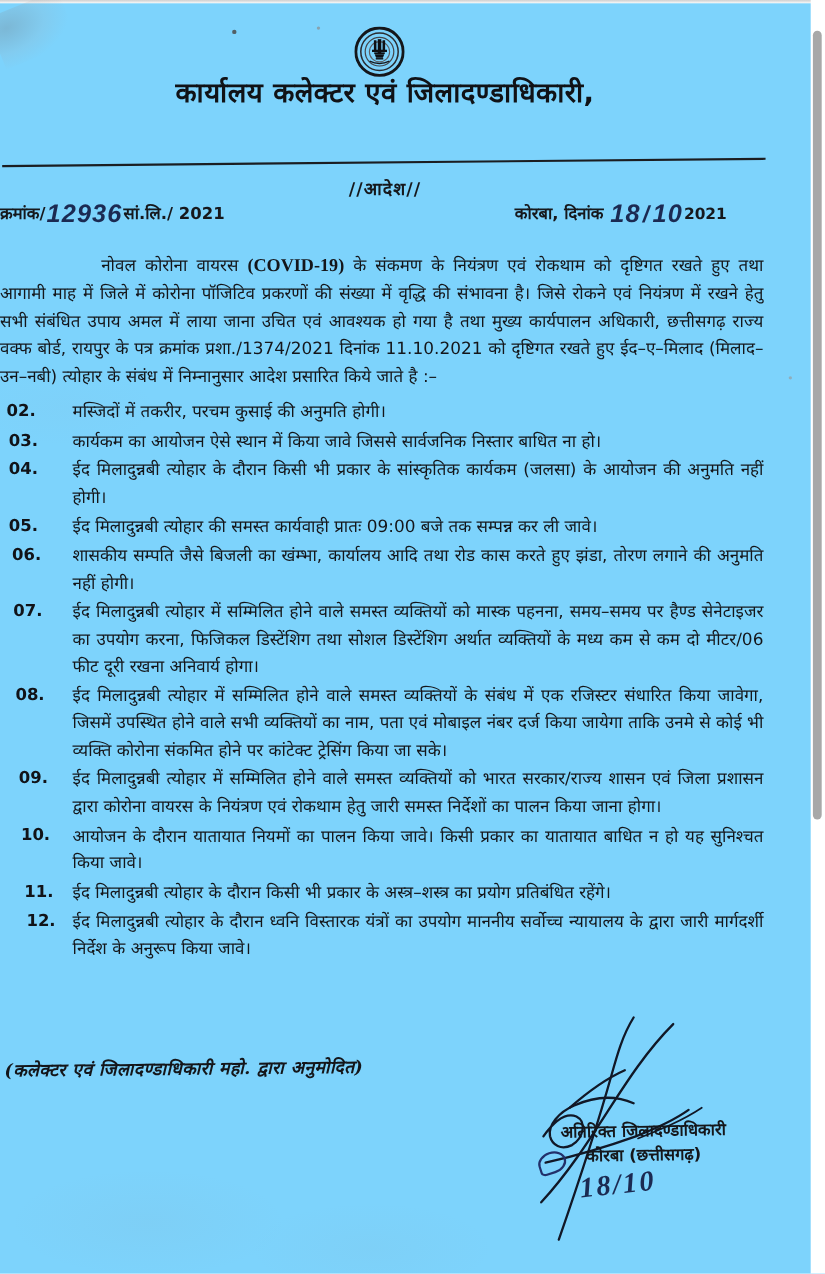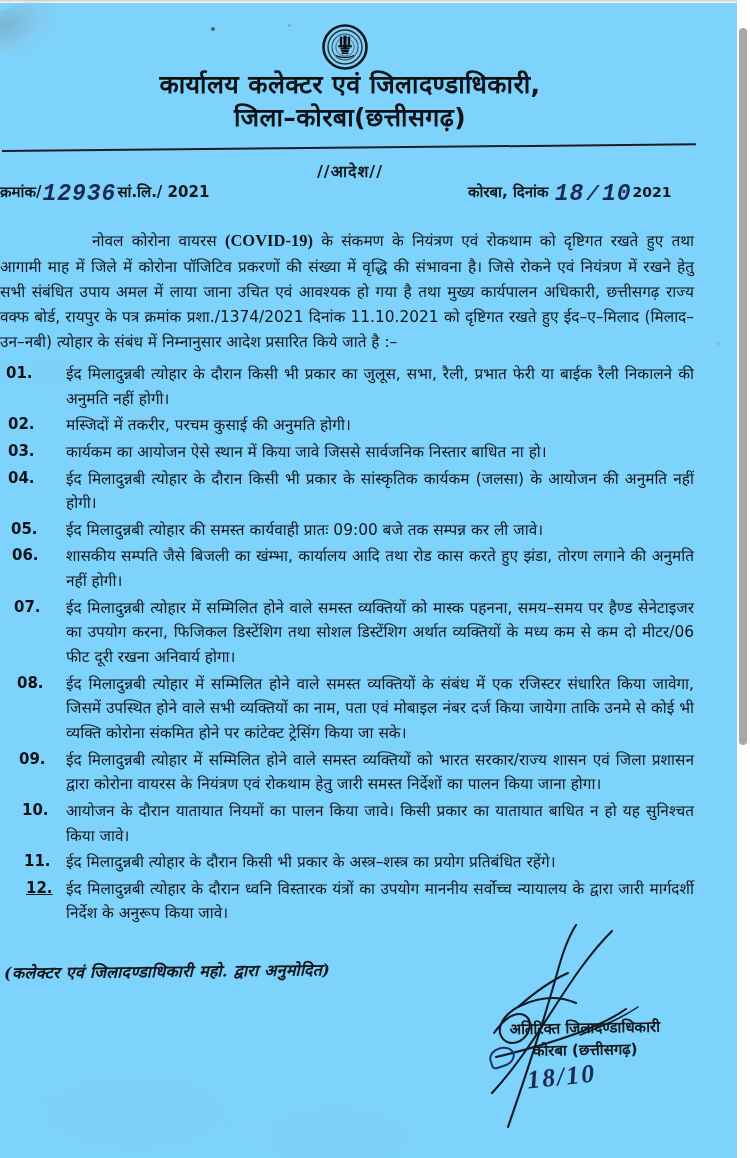--- a/index.html
+++ b/index.html
@@ -152,21 +152,21 @@
     position: absolute;
     left: 0; top: 0;
     white-space: nowrap;
   }
   .ref-right {
     position: absolute;
     left: 468px; top: 0;
     white-space: nowrap;
   }
   .hand {
-    font-family: Liberation Mono, monospace;
+    font-family: Liberation Sans, sans-serif;
     font-style: italic;
     font-weight: 700;
     font-size: 23px;
     color: #1b2a52;
     letter-spacing: 1px;
     position: relative;
     top: 3px;
     padding: 0 1px;
   }
   .hand.small { font-size: 21px; }
@@ -325,21 +325,20 @@
             <path d="M18.6 25.4 h8.8 l-1.3 3.1 h-6.2 Z"></path>
             <rect x="19.6" y="28.8" width="6.8" height="1.3"></rect>
           </g>
           <path d="M14 31.5 q9 4.4 18 0" fill="none" stroke="#15171b" stroke-width="1.2"></path>
         </svg>
       </span>
     </div>
 
     <div class="org-title">
       <span>कार्यालय कलेक्टर एवं जिलादण्डाधिकारी,</span>
-      <span class="line2">जिला–कोरबा(छत्तीसगढ़)</span>
     </div>
 
     <div class="rule"></div>
 
     <div class="aadesh">//आदेश//</div>
 
     <div class="ref-row">
       <div class="ref-left">
         <span>क्रमांक/</span><span class="hand">12936</span><span>सां.लि./ 2021</span>
       </div>
@@ -347,24 +346,20 @@
         <span>कोरबा, दिनांक</span>
         <span class="hand">18</span><span class="hand small">/</span><span class="hand">10</span><span class="yr">2021</span>
       </div>
     </div>
 
     <div class="body-para" id="intro-para">
       <span class="indent"></span><span>नोवल कोरोना वायरस </span><span class="covid">(COVID-19)</span><span> के संकमण के नियंत्रण एवं रोकथाम को दृष्टिगत रखते हुए तथा आगामी माह में जिले में कोरोना पॉजिटिव प्रकरणों की संख्या में वृद्धि की संभावना है। जिसे रोकने एवं नियंत्रण में रखने हेतु सभी संबंधित उपाय अमल में लाया जाना उचित एवं आवश्यक हो गया है तथा मुख्य कार्यपालन अधिकारी, छत्तीसगढ़ राज्य वक्फ बोर्ड, रायपुर के पत्र क्रमांक प्रशा./1374/2021 दिनांक 11.10.2021 को दृष्टिगत रखते हुए ईद–ए–मिलाद (मिलाद–उन–नबी) त्योहार के संबंध में निम्नानुसार आदेश प्रसारित किये जाते है :–</span>
     </div>
 
     <div class="list">
-      <div class="list-item">
-        <div class="li-num">01.</div>
-        <div class="li-text">ईद मिलादुन्नबी त्योहार के दौरान किसी भी प्रकार का जुलूस, सभा, रैली, प्रभात फेरी या बाईक रैली निकालने की अनुमति नहीं होगी।</div>
-      </div>
       <div class="list-item">
         <div class="li-num">02.</div>
         <div class="li-text">मस्जिदों में तकरीर, परचम कुसाई की अनुमति होगी।</div>
       </div>
       <div class="list-item">
         <div class="li-num">03.</div>
         <div class="li-text">कार्यकम का आयोजन ऐसे स्थान में किया जावे जिससे सार्वजनिक निस्तार बाधित ना हो।</div>
       </div>
       <div class="list-item">
         <div class="li-num">04.</div>

